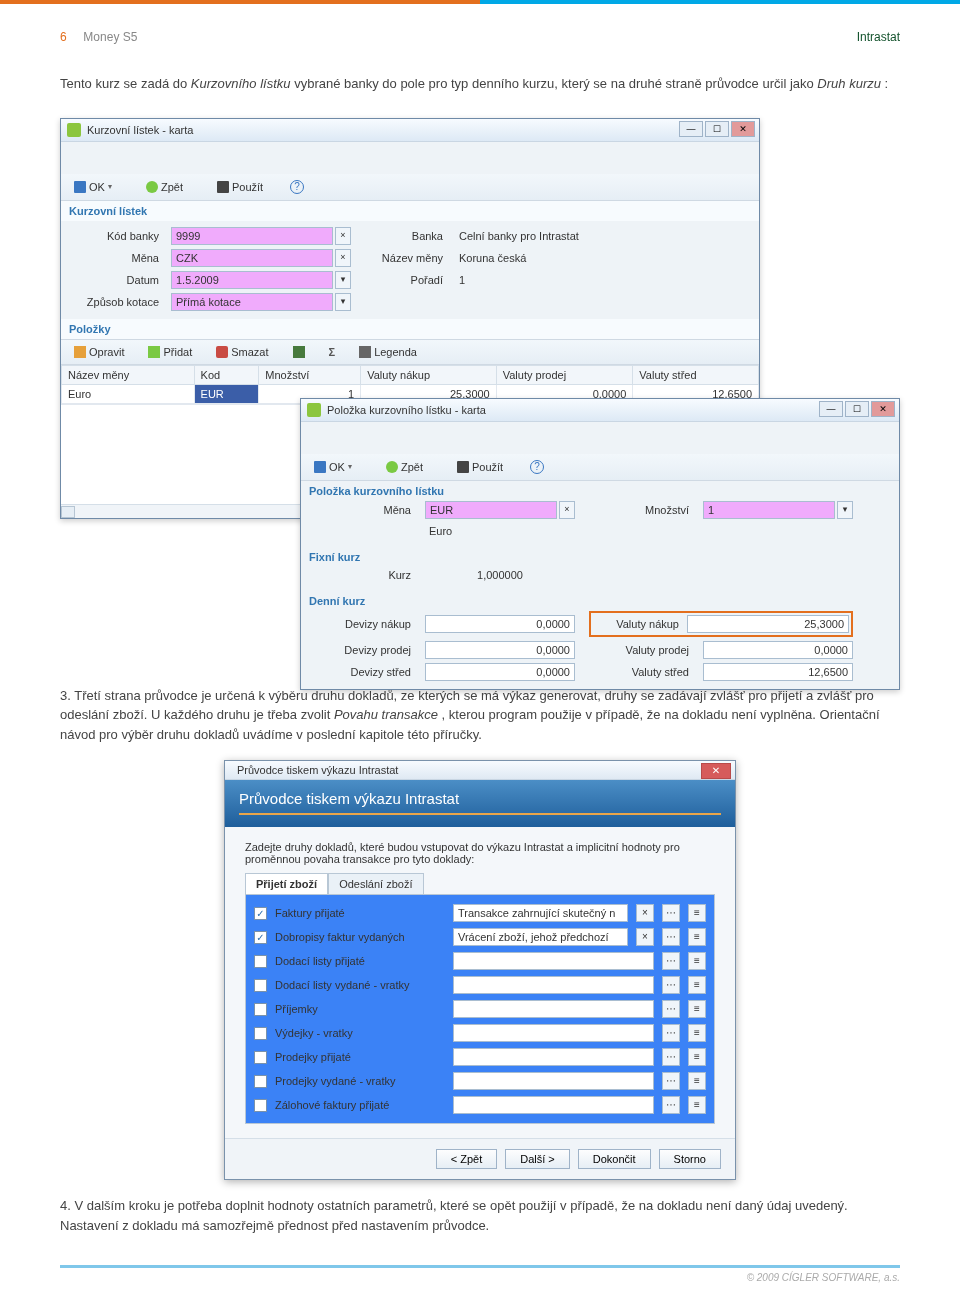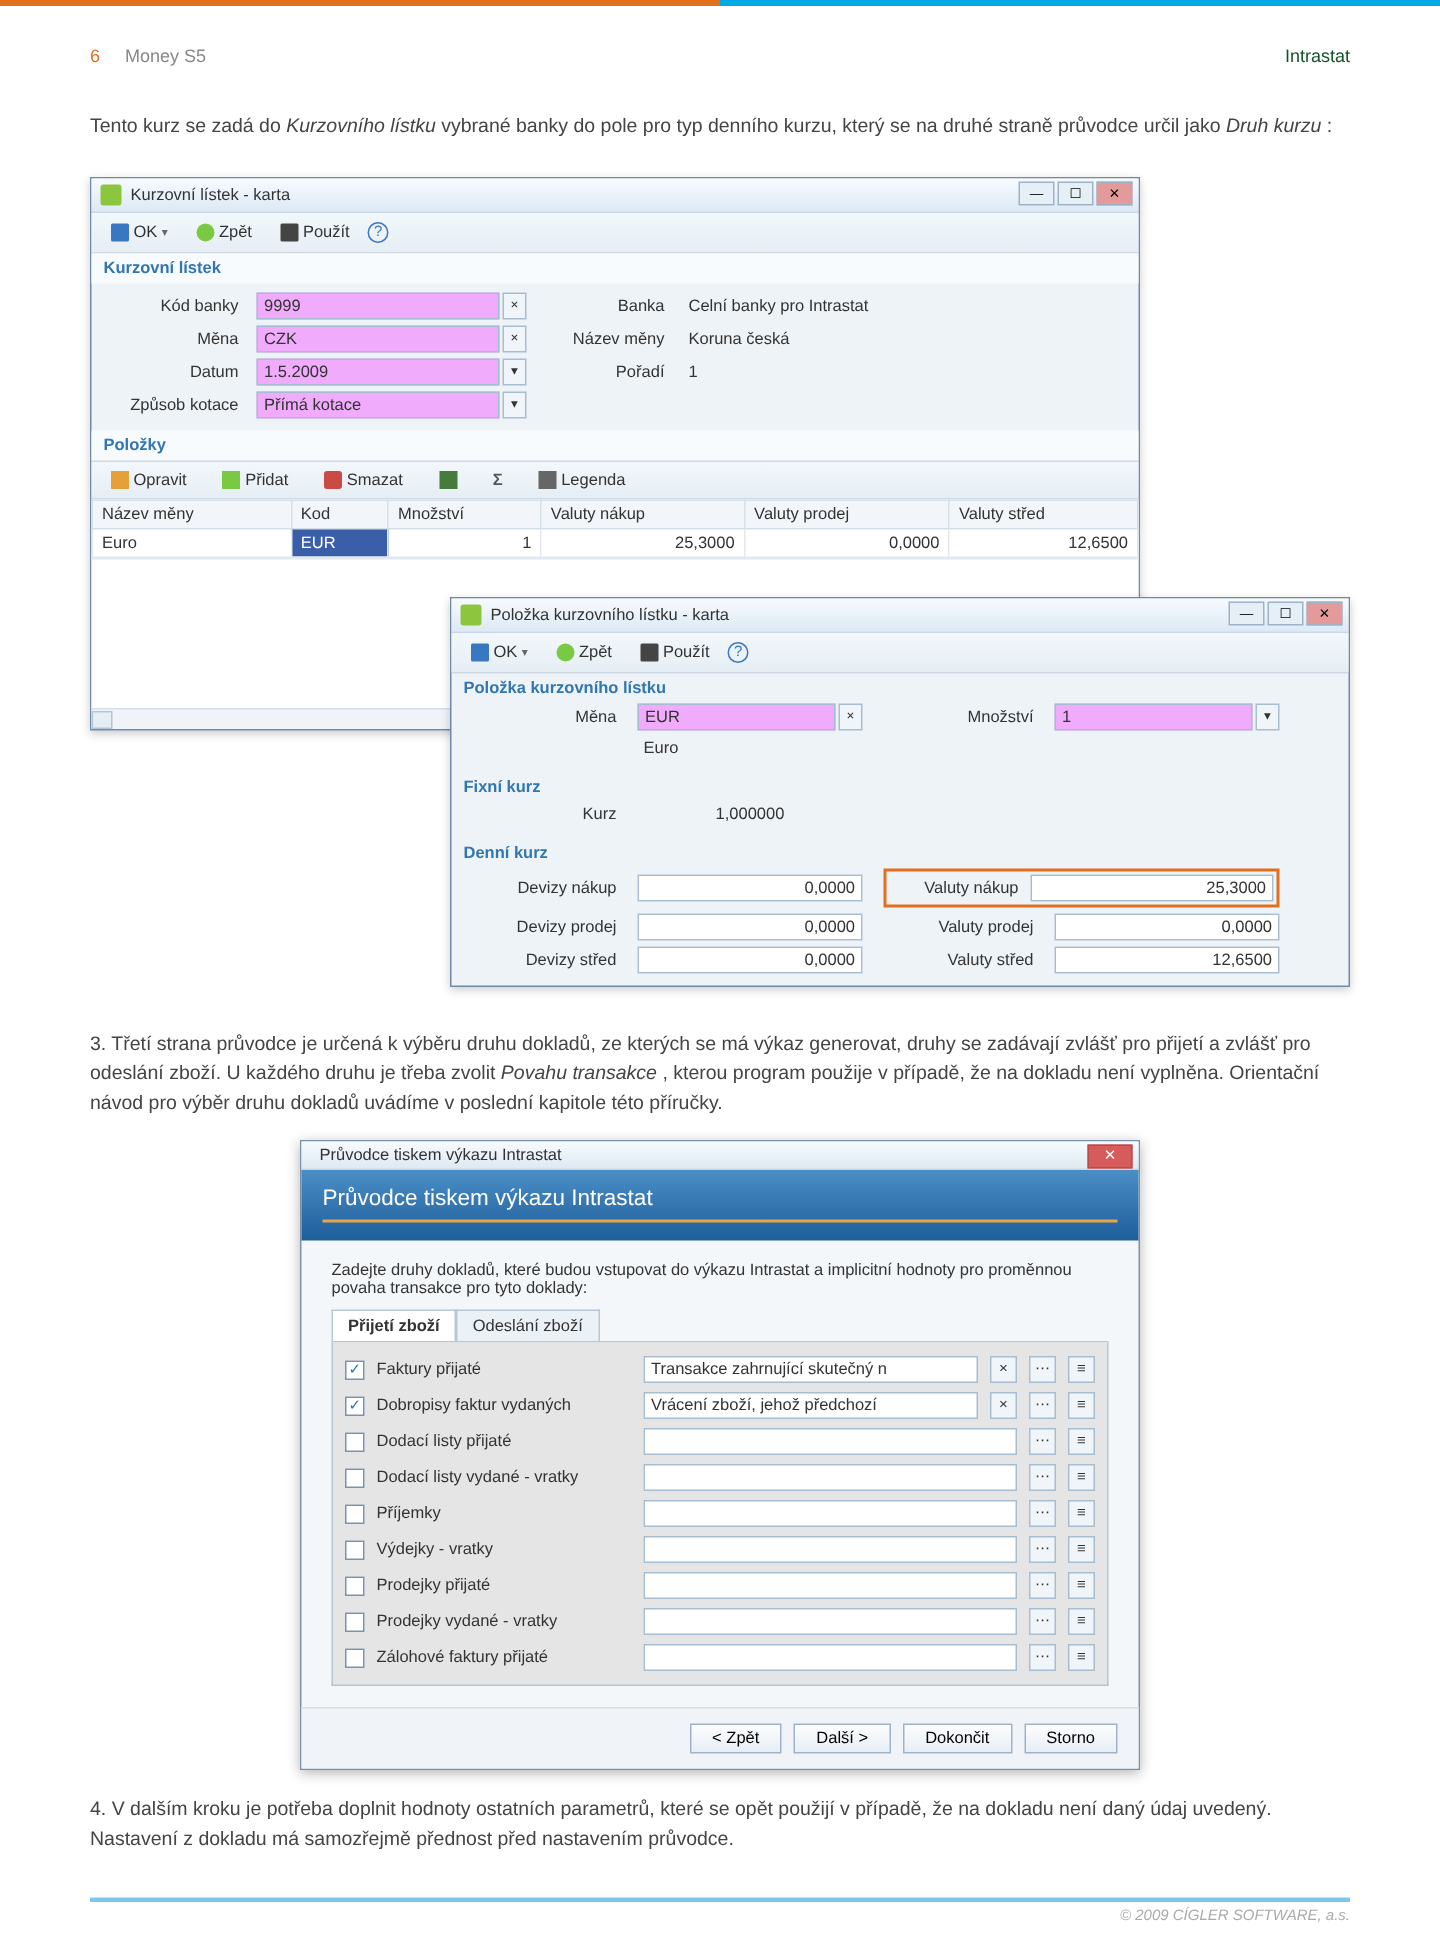--- a/index.html
+++ b/index.html
@@ -73,22 +73,23 @@
     line-height: 12px;
     padding: 0;
     cursor: pointer;
   }
   .win-controls .close { background: #e29a9a; }
   .toolbar {
     background: linear-gradient(#f2f7fb,#e6eef5);
     padding: 4px 6px;
     border-bottom: 1px solid #cfd9e3;
     display: flex;
-    gap: 5px;
+    gap: 20px;
     align-items: center;
+    margin-top: 32px;
   }
   .tb-btn {
     display: inline-flex;
     align-items: center;
     gap: 3px;
     padding: 2px 6px;
     border: 1px solid transparent;
     border-radius: 2px;
     cursor: pointer;
   }
@@ -193,21 +194,21 @@
     padding:4px 10px 8px 10px;
     align-items:center;
   }
   .grid2 label{ text-align:right; font-size:11px;}
   .val-box{ border:1px solid #a9bdd0; background:#fff; padding:2px 4px; height:18px; font-size:11px; text-align:right;}
   .hl-box{ border:2px solid #e36f1e; padding:2px; display:flex; gap:8px; align-items:center;}
   .hl-box .val-box{text-align:right;}
 
   
   .wizard {
-    width: 560px;
+    width: 512px;
     margin: 12px auto;
     border: 1px solid #7a92ab;
     background: #f4f7fa;
     font-size: 11px;
     box-shadow: 0 2px 8px rgba(0,0,0,.3);
   }
   .wiz-ttl {
     background: linear-gradient(#f7fbff,#dfe9f3);
     padding: 3px 6px;
     display:flex; align-items:center; gap:6px;
@@ -221,21 +222,21 @@
     padding:10px 14px 12px 14px;
   }
   .wiz-banner h3{ margin:0; font-size:15px; font-weight:normal;}
   .wiz-banner p{ margin:2px 0 0 0; font-size:11px; color:#d8e9f7;}
   .wiz-banner .thinline{height:2px; background:#e8a54a; margin-top:6px;}
   .wiz-body{ padding:14px 20px; }
   .wiz-body p{ font-size:11px; color:#333; margin:0 0 8px 0;}
   .tabs{ display:flex; border-bottom:1px solid #b8c7d5;}
   .tabs .tab{ padding:4px 10px; border:1px solid #b8c7d5; border-bottom:none; background:#eaf1f7; font-size:11px; cursor:pointer;}
   .tabs .tab.active{ background:#fff; font-weight:bold;}
-  .doctype-list{ border:1px solid #b8c7d5; border-top:none; background:#e5e5e5; padding:6px;}
+  .doctype-list{ border:1px solid #b8c7d5; border-top:none; background:#3b82f6; padding:6px;}
   .doctype-row{ display:flex; align-items:center; gap:8px; padding:3px 2px;}
   .doctype-row .cb{width:13px;height:13px;border:1px solid #7a92ab;background:#fff;display:inline-flex;align-items:center;justify-content:center;}
   .doctype-row .cb.checked::after{content:"✓"; font-size:10px; color:#2d6fb0;}
   .doctype-row .lbl{flex:0 0 170px; font-size:11px;}
   .doctype-row .txn{flex:1; border:1px solid #a9bdd0; background:#fff; padding:2px 4px; height:18px; font-size:11px;}
   .doctype-row .mini{width:18px;height:18px;border:1px solid #a9bdd0;background:#f0f5fa;font-size:10px;line-height:15px;text-align:center;cursor:pointer;}
   .wiz-footer{ padding:10px 14px; display:flex; justify-content:flex-end; gap:8px; border-top:1px solid #d5dfe8; background:#f0f4f8;}
   .wiz-footer button{ padding:3px 14px; font-size:11px; border:1px solid #9fb3c8; background:linear-gradient(#fdfdfe,#e6eef5); cursor:pointer;}
 
   .footer-copyright{

